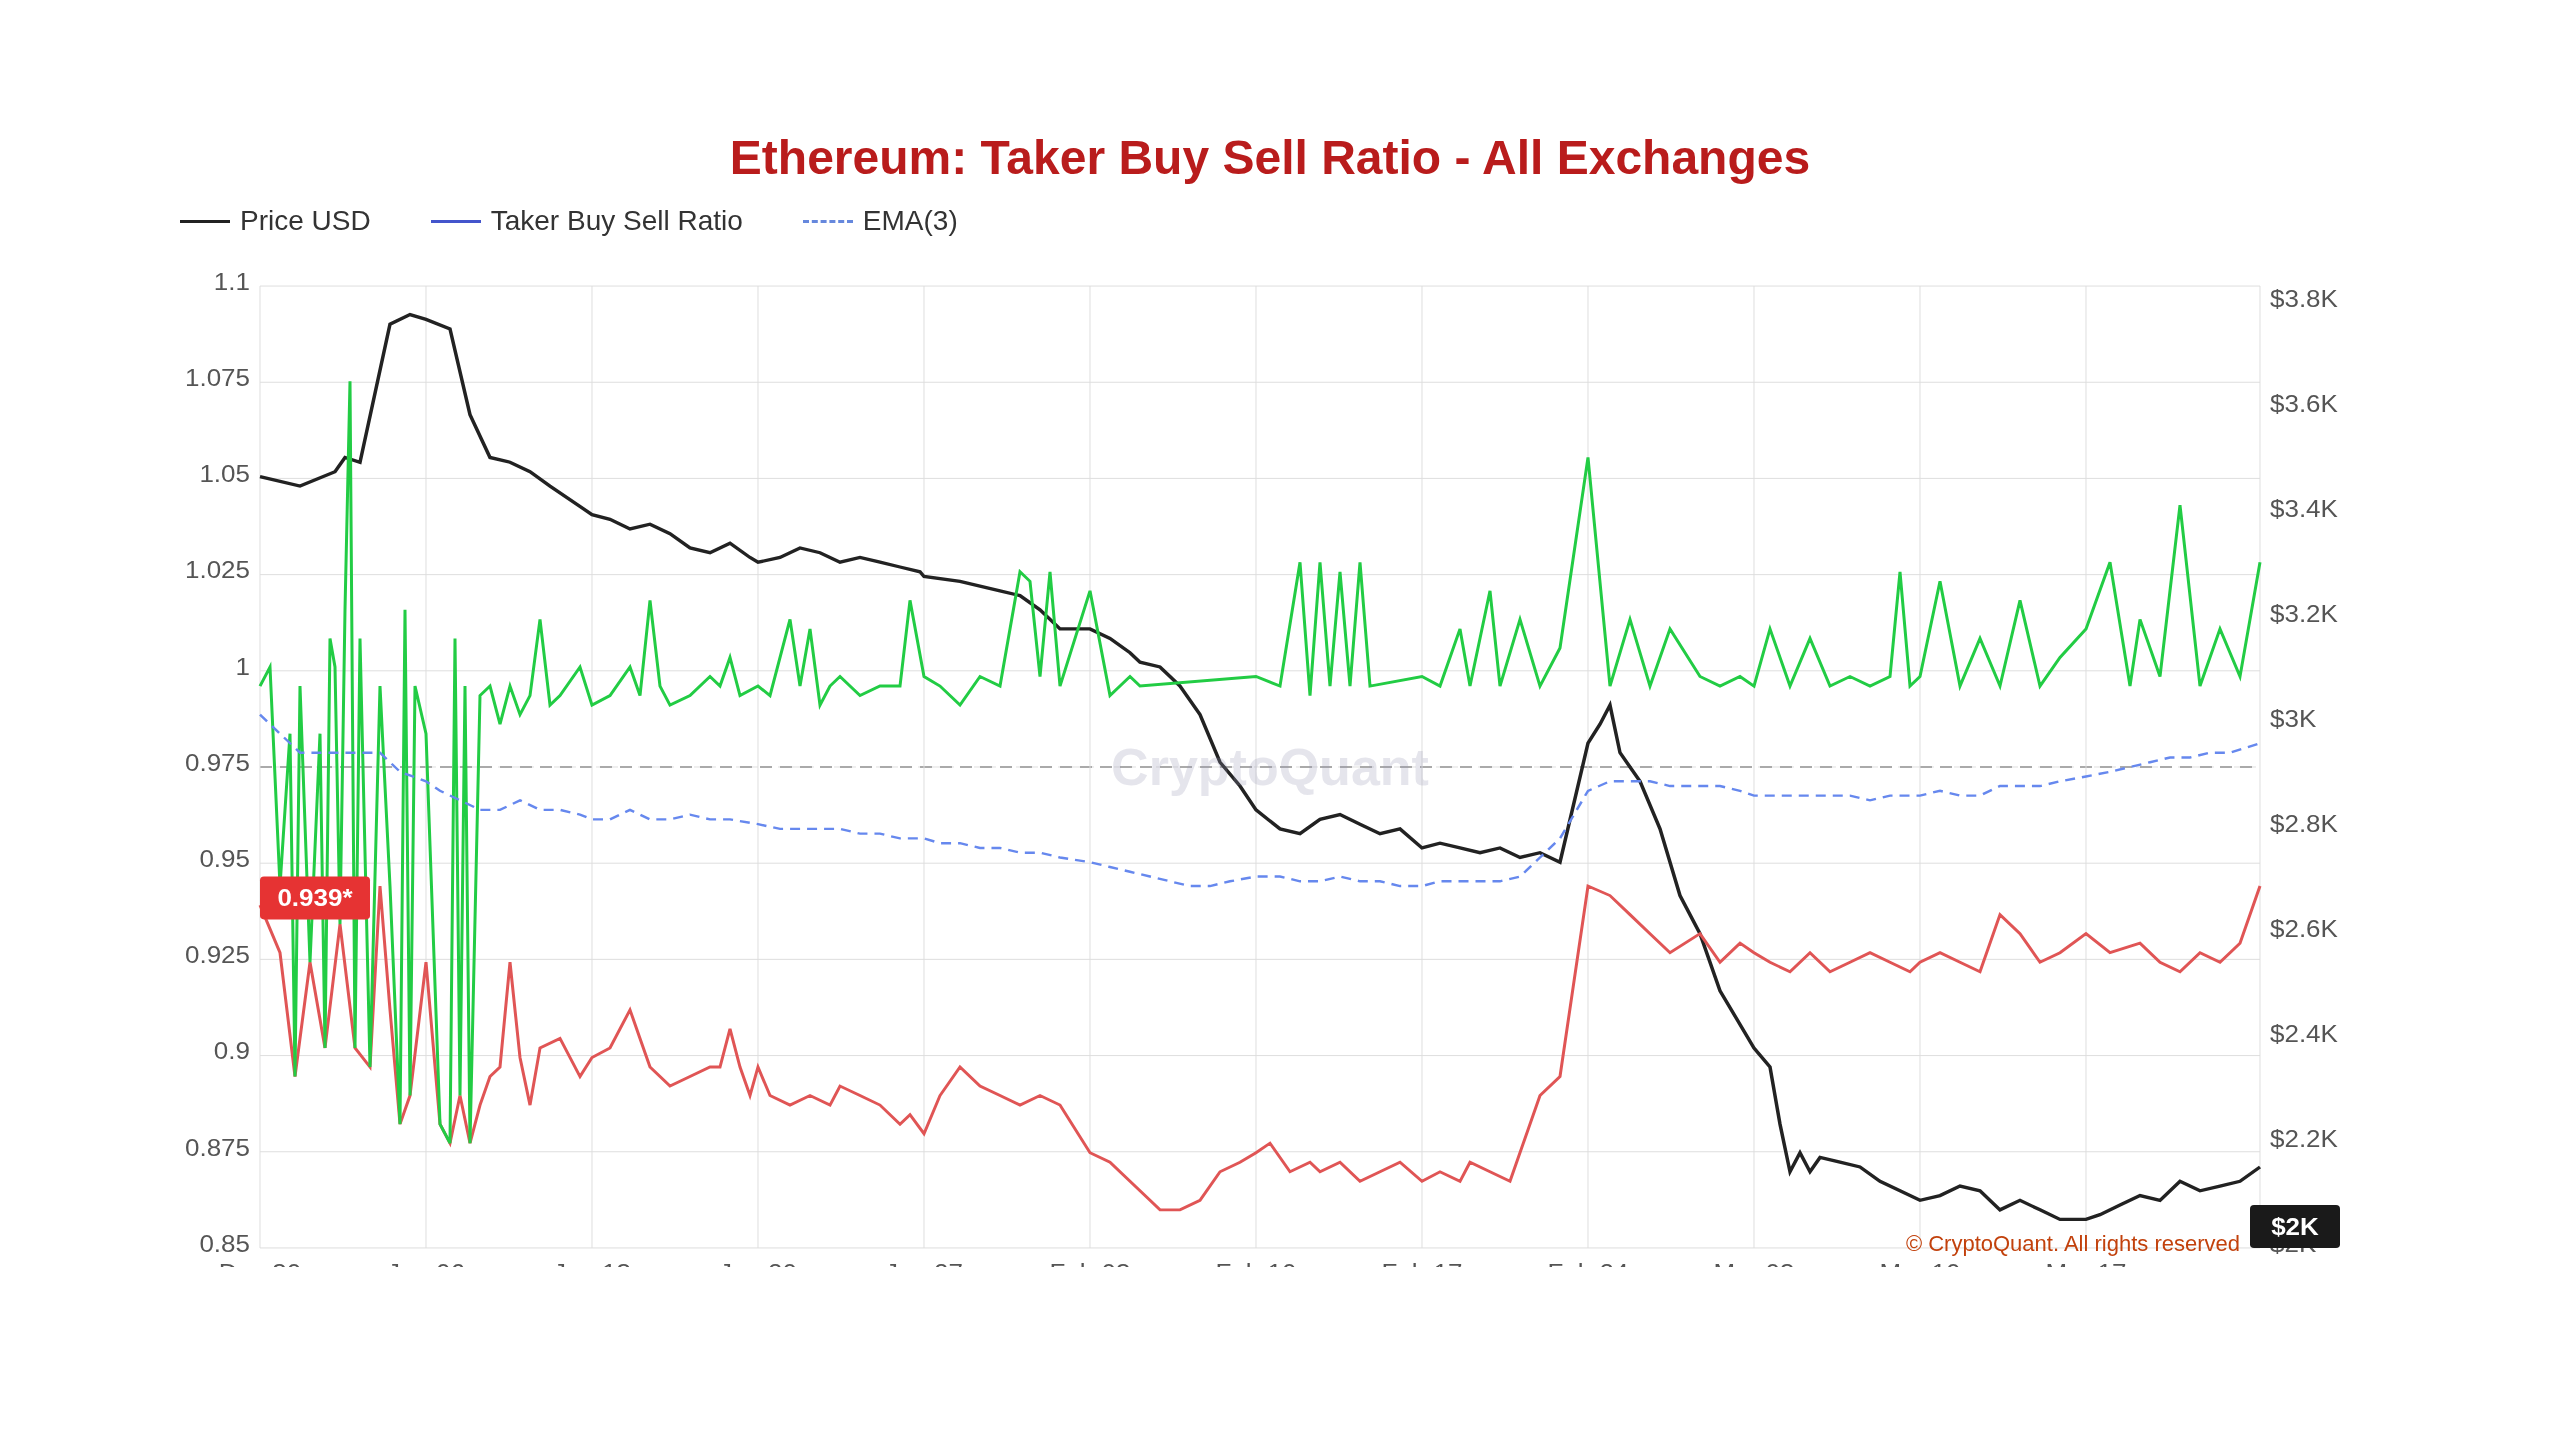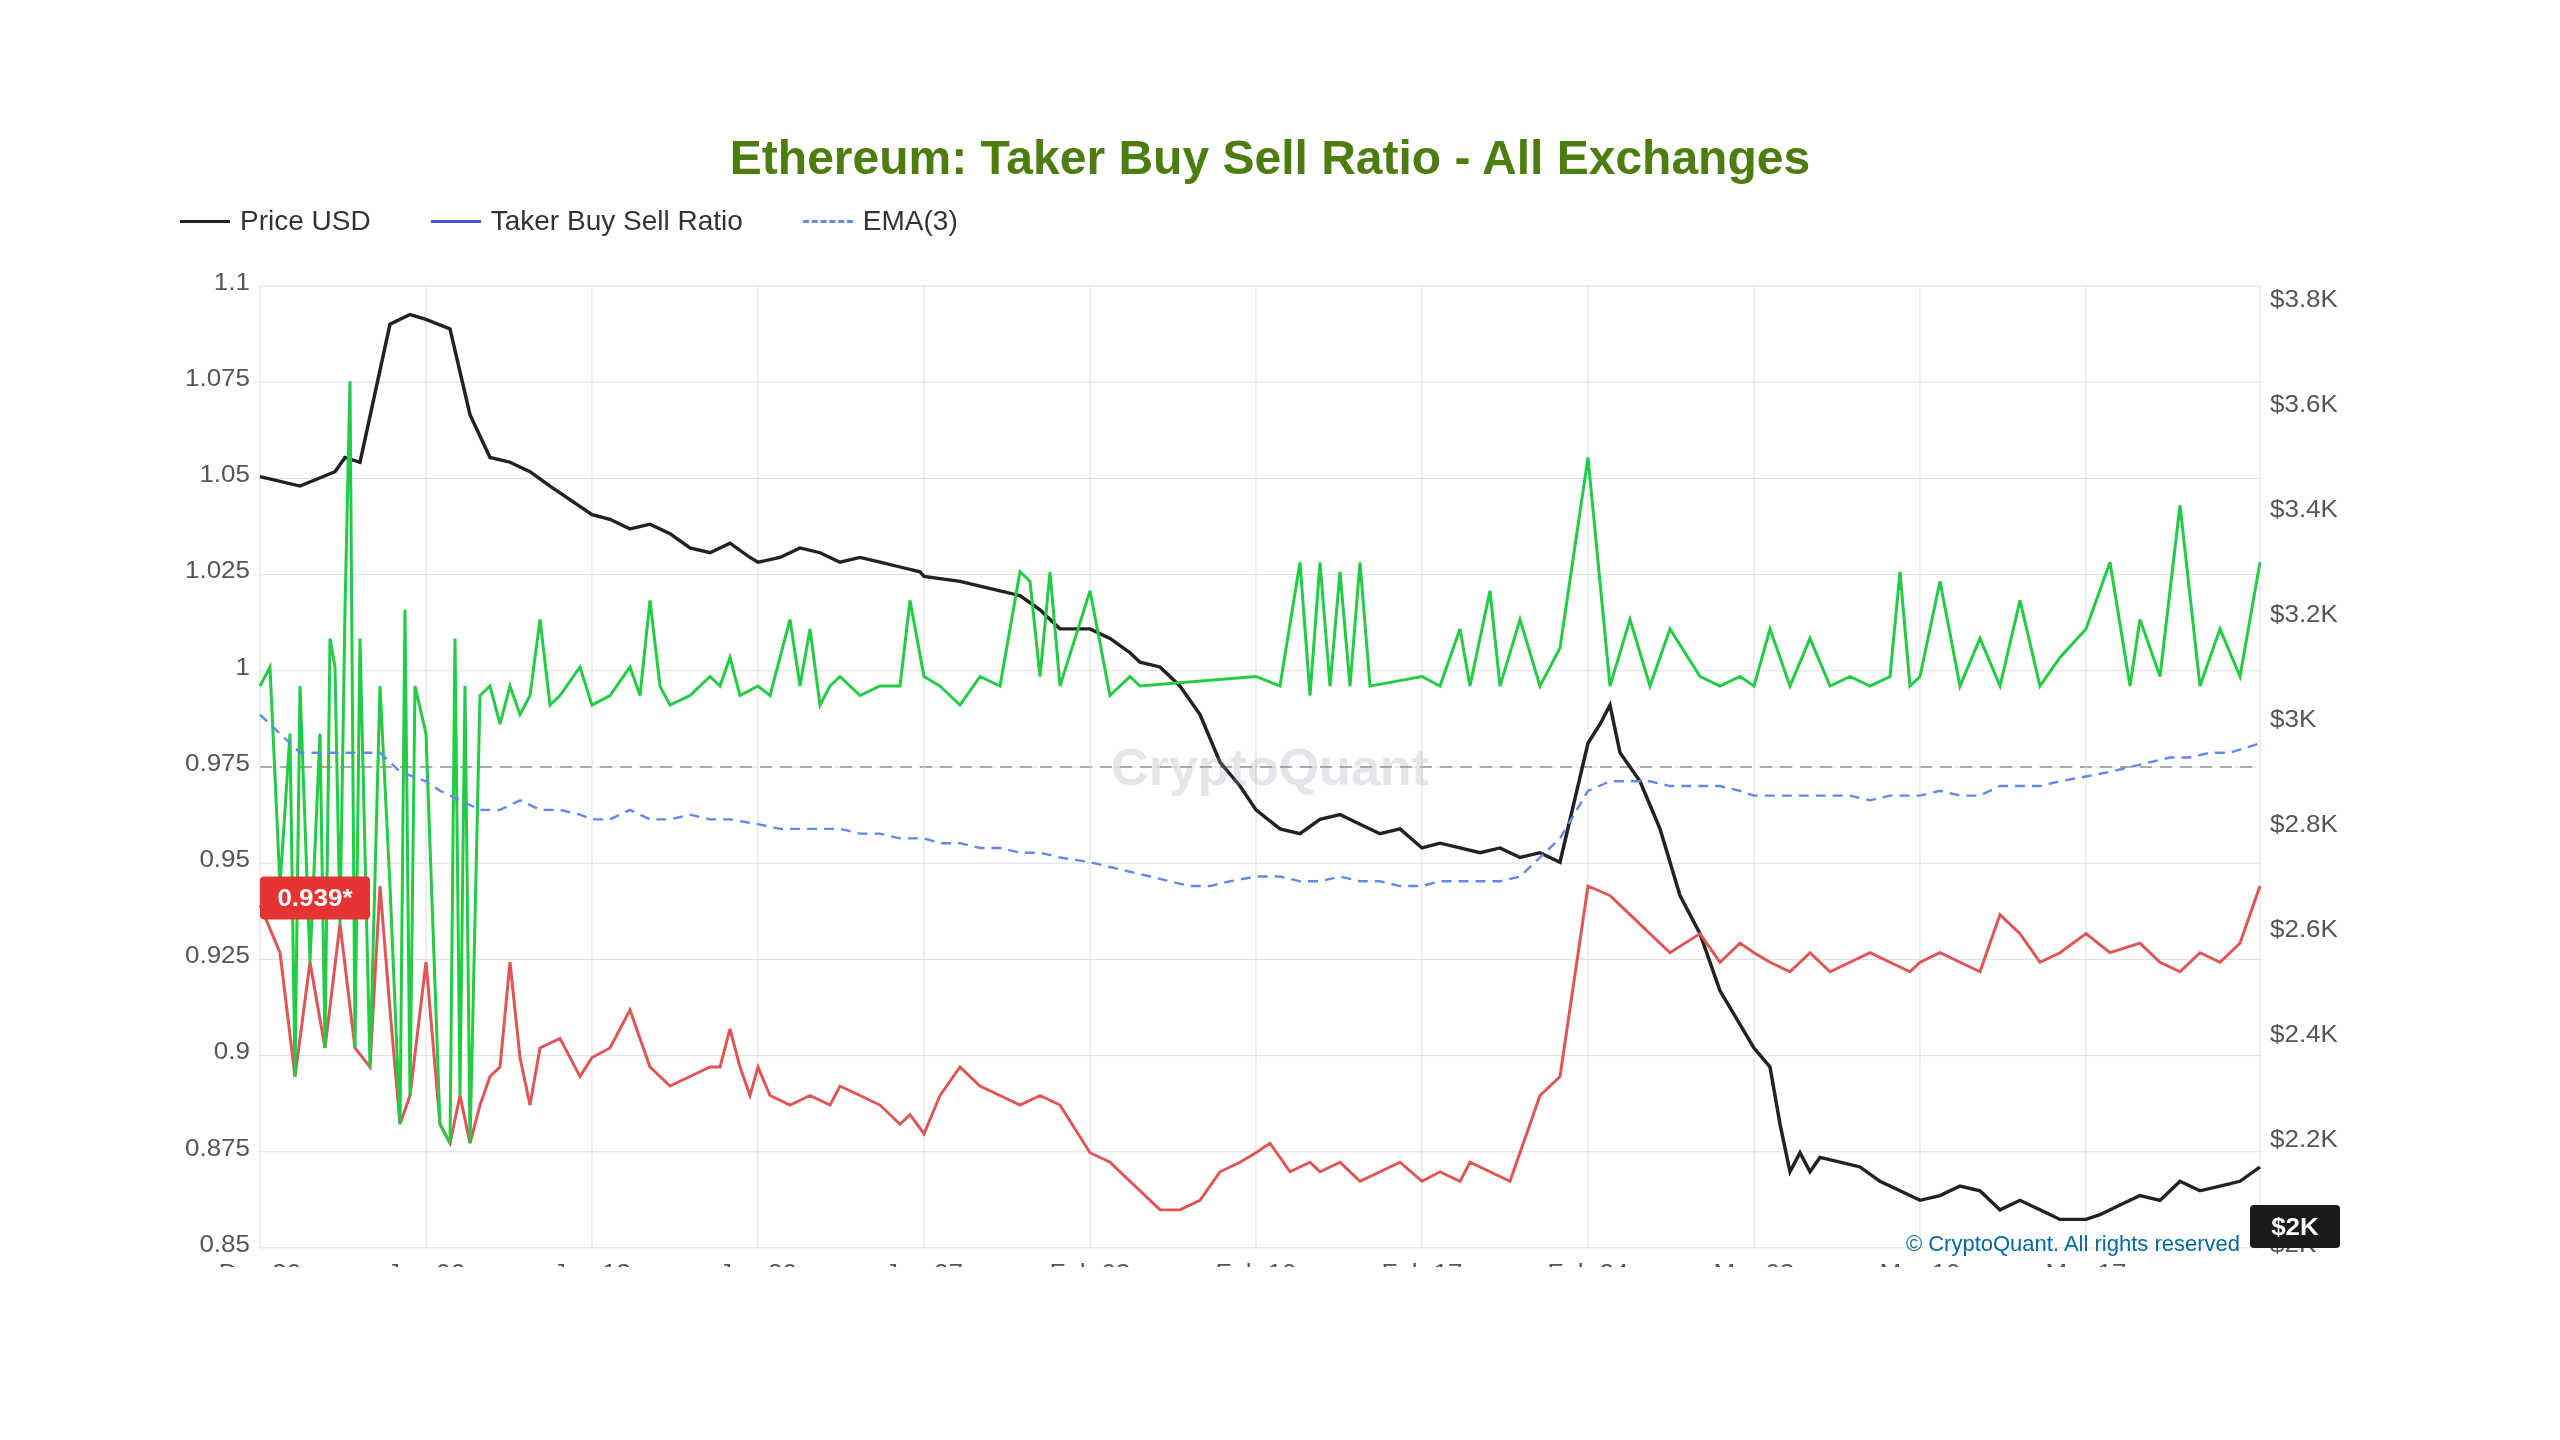--- a/index.html
+++ b/index.html
@@ -17,21 +17,21 @@
       width: 2400px;
       height: 1300px;
       background: #ffffff;
       position: relative;
       padding: 60px 120px 100px 100px;
     }
     .chart-title {
       text-align: center;
       font-size: 48px;
       font-weight: 700;
-      color: #4d7c0f;
+      color: #b91c1c;
       margin-bottom: 20px;
     }
     .legend {
       display: flex;
       gap: 60px;
       margin-bottom: 30px;
       font-size: 28px;
       color: #333;
     }
     .legend-item {
@@ -67,21 +67,21 @@
       color: rgba(150,150,180,0.25);
       font-weight: 600;
       pointer-events: none;
       white-space: nowrap;
     }
     .copyright {
       position: absolute;
       bottom: 10px;
       right: 120px;
       font-size: 22px;
-      color: #0369a1;
+      color: #c2410c;
       margin-left: 20px;
     }
   </style>
 </head>
 <body>
 
 <div class="chart-container">
   <div class="chart-title">Ethereum: Taker Buy Sell Ratio - All Exchanges</div>
 
   <div class="legend">

